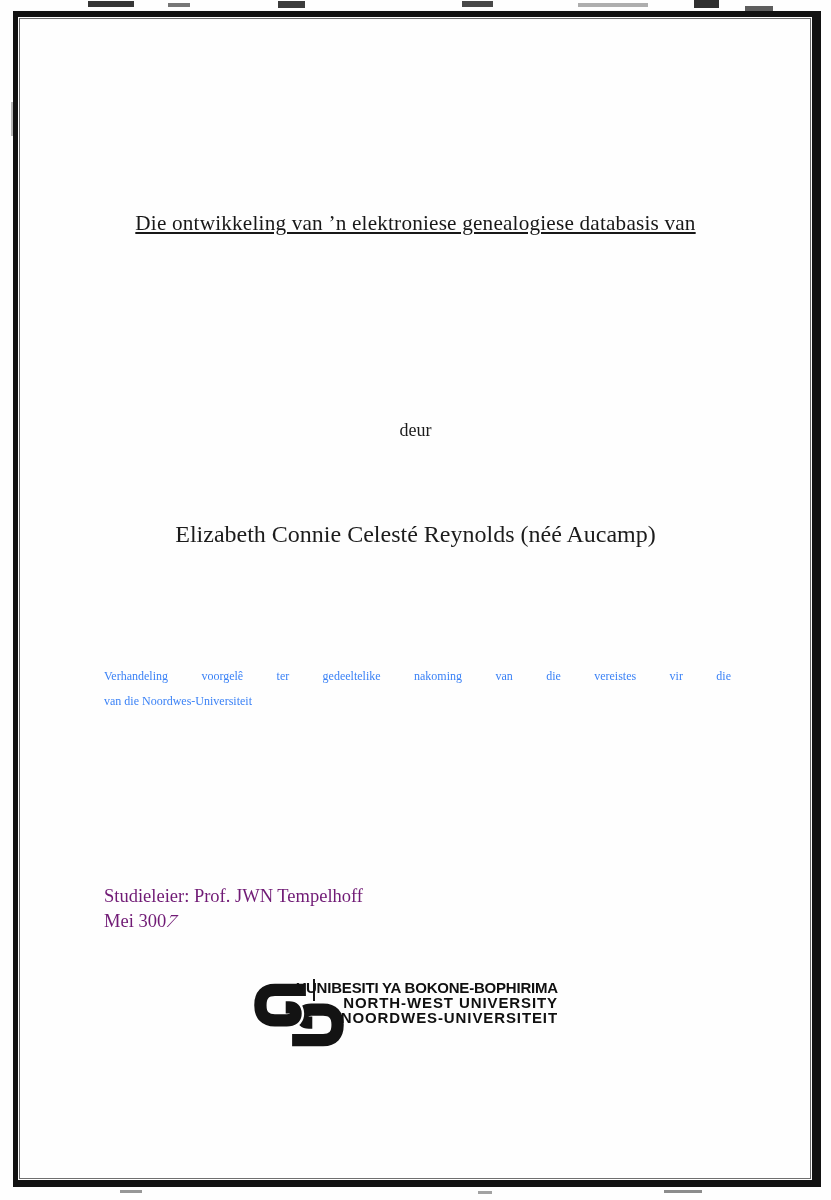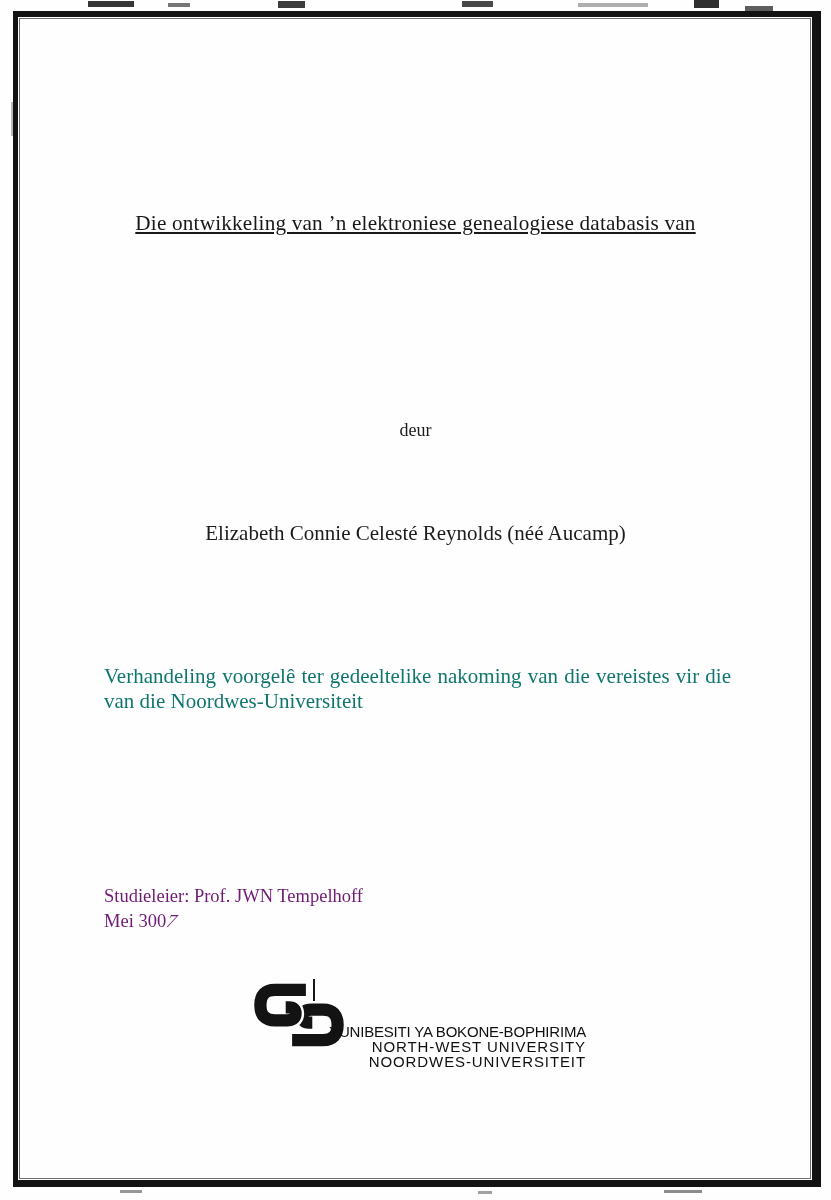--- a/index.html
+++ b/index.html
@@ -34,28 +34,28 @@
   .artifact { position: absolute; background: #1a1a1a; }
   
   .t-center { position: absolute; left: 0; width: 831px; text-align: center; }
   .title-line {
     font-size: 21.2px;
     letter-spacing: 0.2px;
     color: #181818;
     text-decoration: underline;
   }
   .byline { font-size: 18px; }
-  .author { font-size: 21px; }
+  .author { font-size: 24px; }
   .statement {
     position: absolute;
     left: 104px; top: 664px;
     width: 627px;
-    font-size: 21px;
+    font-size: 12px;
     line-height: 24.5px;
-    color: #0f766e;
+    color: #3b82f6;
   }
   .statement .justified {
     text-align: justify;
     text-align-last: justify;
   }
   .statement .it { font-style: italic; }
   .supervisor, .dateline {
     position: absolute;
     left: 104px;
     font-size: 18.5px;
@@ -65,30 +65,29 @@
   
   .logo-mark { position: absolute; left: 253px; top: 983px; }
   .logo-sep {
     position: absolute;
     left: 313px; top: 979px;
     width: 2px; height: 22px;
     background: #161616;
   }
   .logo-text {
     position: absolute;
-    left: 324px; top: 981px;
+    left: 296px; top: 981px;
     width: 262px;
     text-align: right;
     font-family: "Liberation Sans", sans-serif;
-    font-weight: 400;
+    font-weight: 700;
     font-size: 15px;
     line-height: 14.8px;
     color: #101010;
     white-space: nowrap;
-    margin-top: 44px;
   }
   .logo-text .l1 { letter-spacing: -0.2px; }
   .logo-text .l2, .logo-text .l3 { letter-spacing: 0.9px; }
 </style>
 </head>
 <body>
 
 <div class="page">
 
   <div class="artifact" style="left:88px; top:1px; width:46px; height:6px; opacity:.88;"></div>

